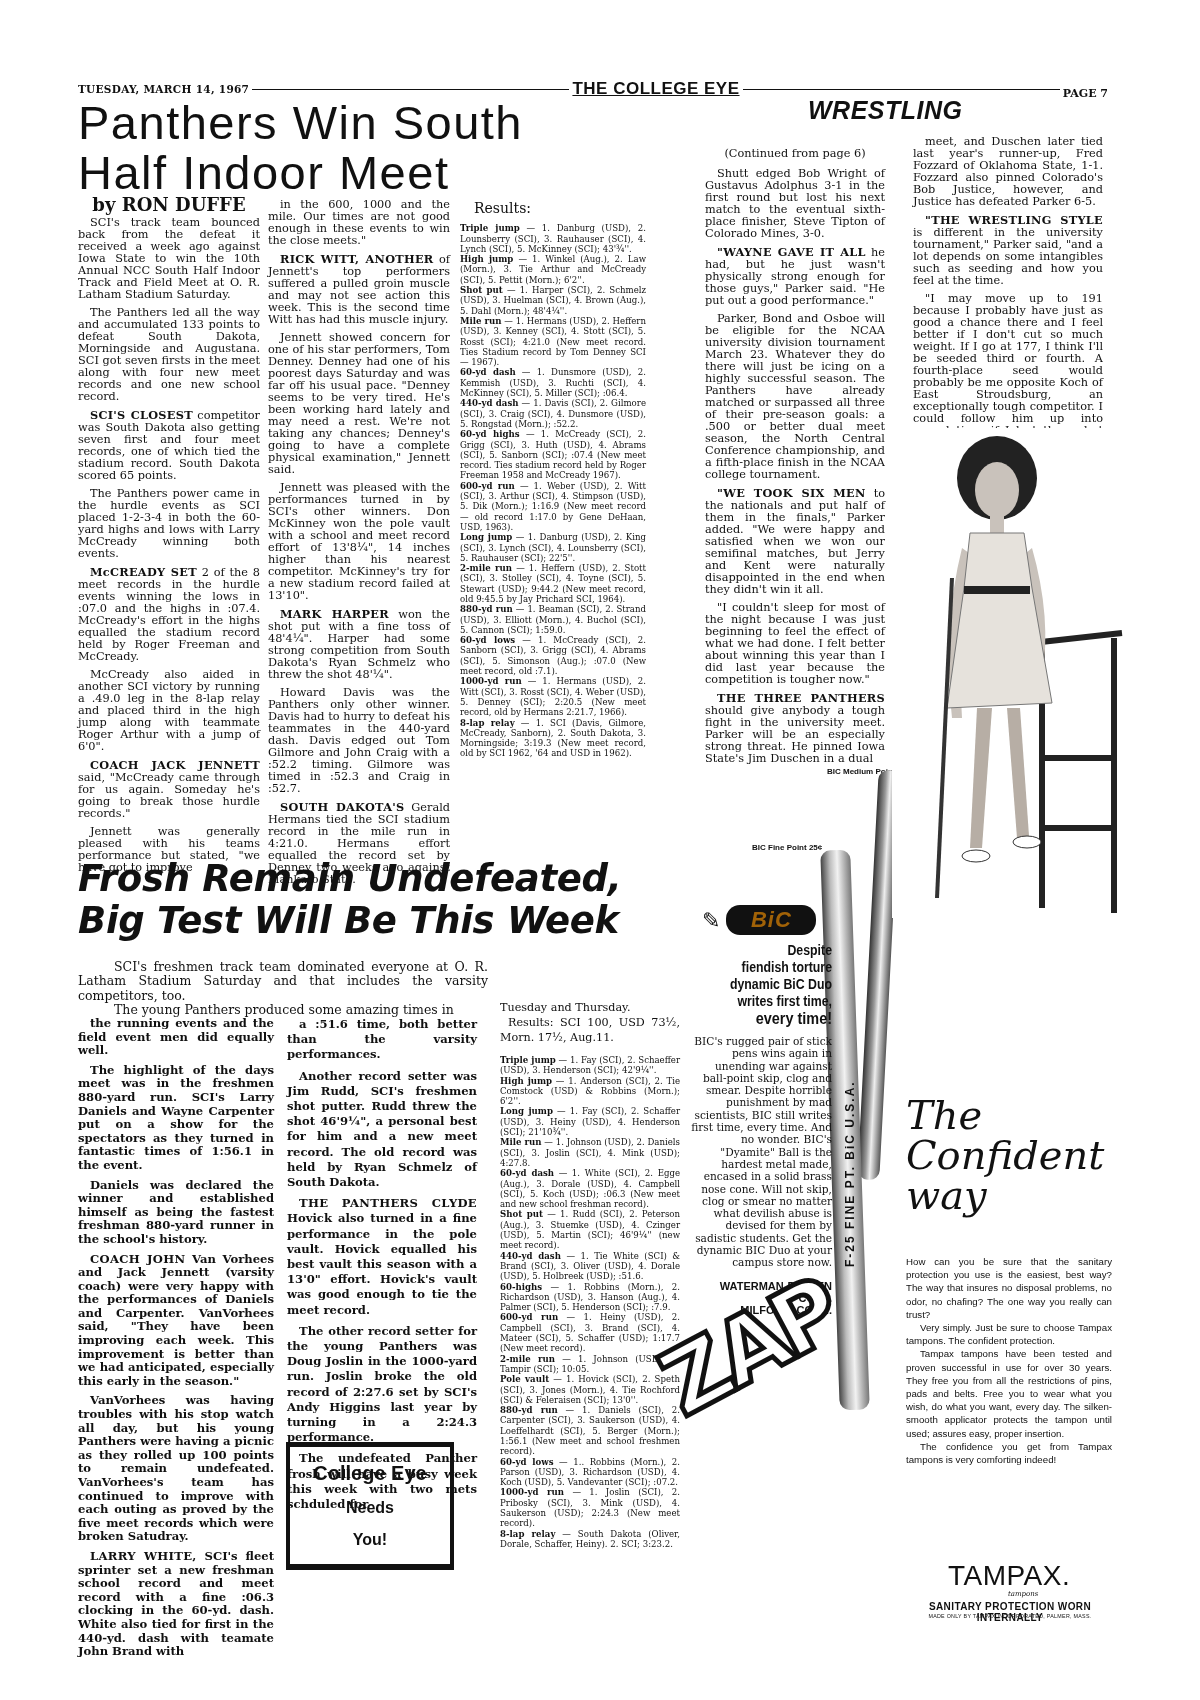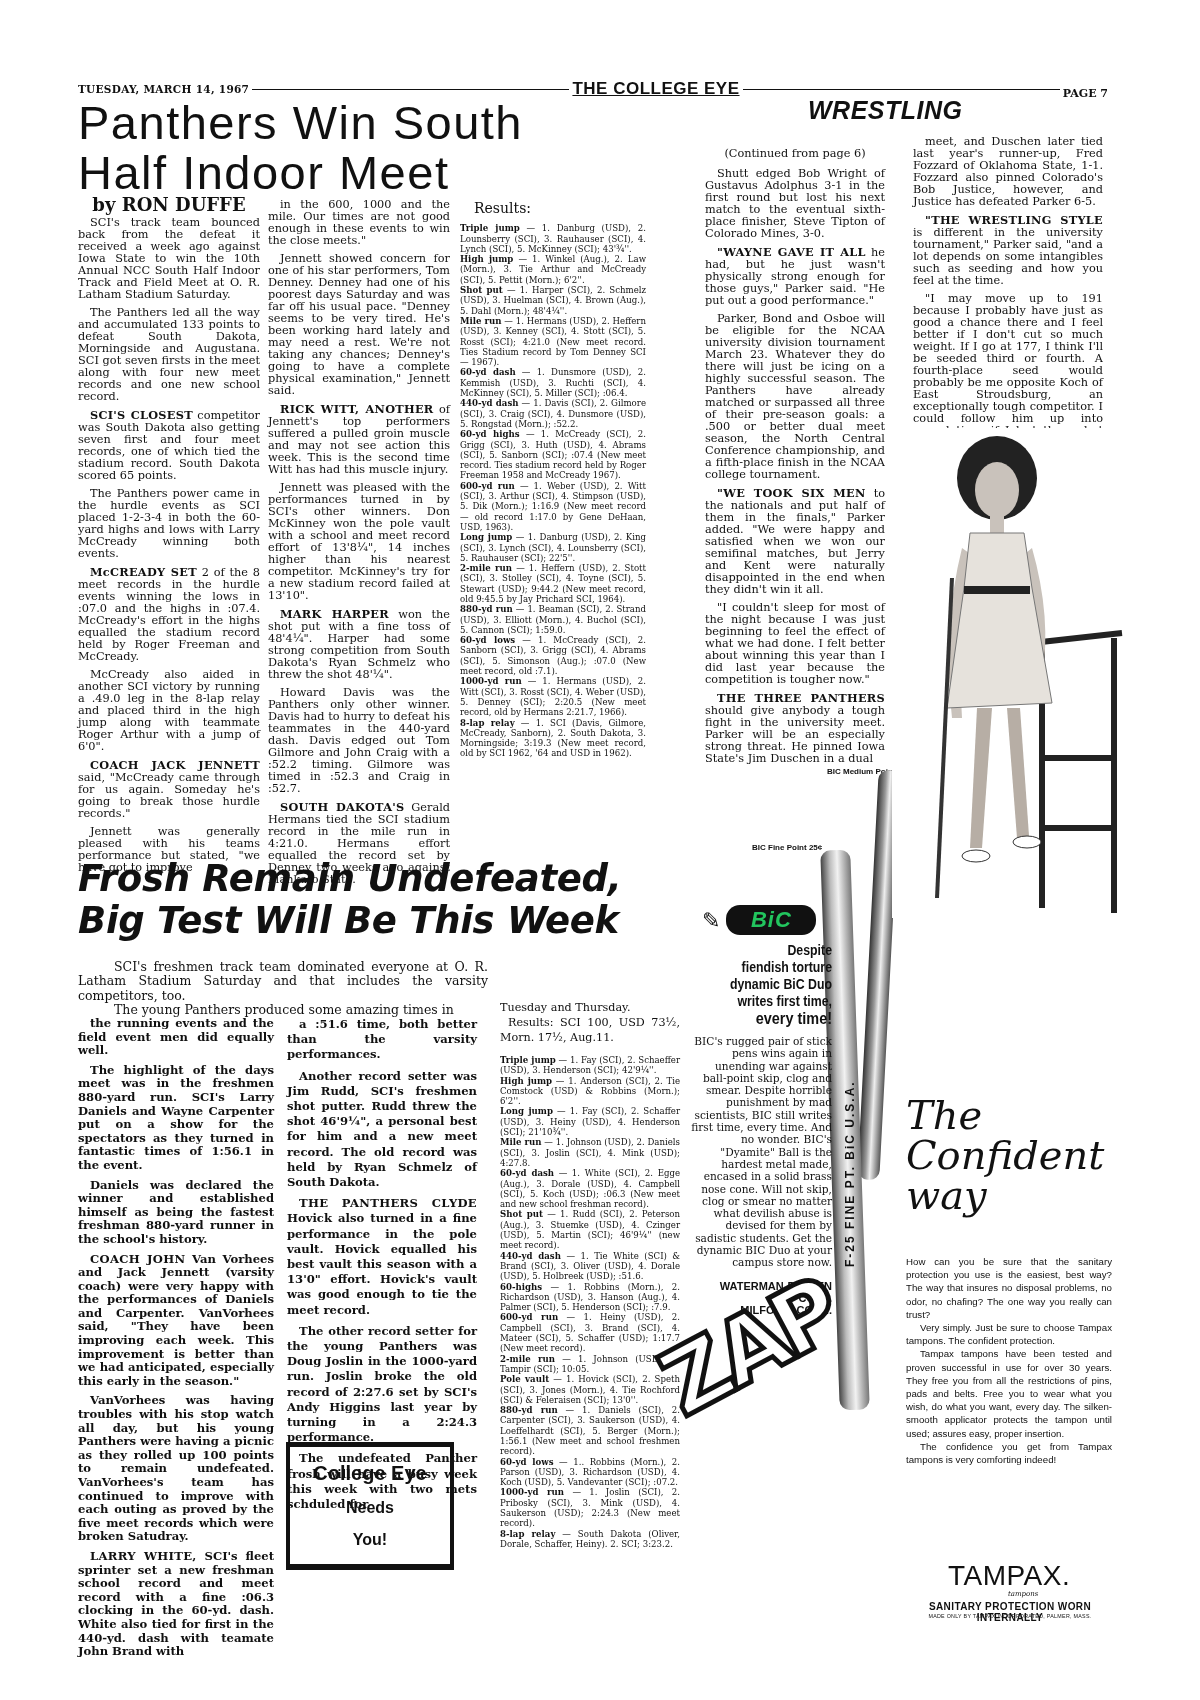--- a/index.html
+++ b/index.html
@@ -33,21 +33,21 @@
 
   .cebox { top: 1442px; left: 286px; width: 168px; height: 128px; border: 4px solid #111; border-top-width: 5px; border-bottom-width: 6px; display: flex; flex-direction: column; align-items: center; justify-content: center; font-family: "Liberation Sans", sans-serif; font-weight: bold; }
   .cebox .l1 { font-size: 20px; margin-bottom: 14px; }
   .cebox .l2 { font-size: 16px; margin-bottom: 14px; }
   .cebox .l3 { font-size: 16px; }
 
   
   .bic-price1 { top: 767px; left: 827px; font-family: "Liberation Sans", sans-serif; font-weight: bold; font-size: 8px; }
   .bic-price2 { top: 843px; left: 752px; font-family: "Liberation Sans", sans-serif; font-weight: bold; font-size: 8px; }
   .bic-logo { top: 905px; left: 702px; display: flex; align-items: center; gap: 6px; }
-  .bic-logo .mark { width: 90px; height: 30px; border-radius: 14px; background: #111; color: #22c55e; font-family: "Liberation Sans", sans-serif; font-weight: bold; font-style: italic; font-size: 22px; text-align: center; line-height: 30px; letter-spacing: 1px; }
+  .bic-logo .mark { width: 90px; height: 30px; border-radius: 14px; background: #111; color: #a16207; font-family: "Liberation Sans", sans-serif; font-weight: bold; font-style: italic; font-size: 22px; text-align: center; line-height: 30px; letter-spacing: 1px; }
   .bic-head { top: 942px; left: 680px; width: 152px; text-align: right; font-family: "Liberation Sans", sans-serif; font-weight: bold; font-size: 14.5px; line-height: 17px; transform: scaleX(.85); transform-origin: right; }
   .bic-body { top: 1035px; left: 690px; width: 142px; text-align: right; font-size: 10.6px; line-height: 12.3px; font-family: "DejaVu Serif", serif; }
   .bic-corp { top: 1280px; left: 690px; width: 142px; text-align: right; font-family: "Liberation Sans", sans-serif; font-weight: bold; font-size: 11px; line-height: 12px; }
   .pen { position: absolute; border-radius: 10px; }
   .zap { top: 1355px; left: 650px; width: 200px; height: 245px; font-family: "DejaVu Sans", sans-serif; font-weight: 900; font-size: 90px; line-height: 80px; color: #fff;
          -webkit-text-stroke: 5px #111; transform: rotate(-28deg); transform-origin: left top; letter-spacing: -6px; }
 
   
   .photo { top: 428px; left: 892px; width: 236px; height: 490px; }
   .tpx-script { top: 1095px; left: 906px; font-family: "DejaVu Serif", serif; font-style: italic; font-size: 40px; line-height: 40px; }
@@ -81,22 +81,22 @@
     <p><span>The Panthers led all the way and accumulated 133 points to defeat South Dakota, Morningside and Augustana. SCI got seven firsts in the meet along with four new meet records and one new school record.</span></p>
     <p><span class="lead">SCI'S CLOSEST</span><span> competitor was South Dakota also getting seven first and four meet records, one of which tied the stadium record. South Dakota scored 65 points.</span></p>
     <p><span>The Panthers power came in the hurdle events as SCI placed 1-2-3-4 in both the 60-yard highs and lows with Larry McCready winning both events.</span></p>
     <p><span class="lead">McCREADY SET</span><span> 2 of the 8 meet records in the hurdle events winning the lows in :07.0 and the highs in :07.4. McCready's effort in the highs equalled the stadium record held by Roger Freeman and McCready.</span></p>
     <p><span>McCready also aided in another SCI victory by running a .49.0 leg in the 8-lap relay and placed third in the high jump along with teammate Roger Arthur with a jump of 6'0".</span></p>
     <p><span class="lead">COACH JACK JENNETT</span><span> said, "McCready came through for us again. Someday he's going to break those hurdle records."</span></p>
     <p><span>Jennett was generally pleased with his teams performance but stated, "we have got to improve</span></p>
   </div>
 <div class="abs col" id="indoor-col2" style="top:199px;left:268px;width:182px;">
     <p><span>in the 600, 1000 and the mile. Our times are not good enough in these events to win the close meets."</span></p>
+    <p><span class="lead">RICK WITT, ANOTHER</span><span> of Jennett's top performers suffered a pulled groin muscle and may not see action this week. This is the second time Witt has had this muscle injury.</span></p>
     <p><span>Jennett showed concern for one of his star performers, Tom Denney. Denney had one of his poorest days Saturday and was far off his usual pace. "Denney seems to be very tired. He's been working hard lately and may need a rest. We're not taking any chances; Denney's going to have a complete physical examination," Jennett said.</span></p>
-    <p><span class="lead">RICK WITT, ANOTHER</span><span> of Jennett's top performers suffered a pulled groin muscle and may not see action this week. This is the second time Witt has had this muscle injury.</span></p>
     <p><span>Jennett was pleased with the performances turned in by SCI's other winners. Don McKinney won the pole vault with a school and meet record effort of 13'8¼", 14 inches higher than his nearest competitor. McKinney's try for a new stadium record failed at 13'10".</span></p>
     <p><span class="lead">MARK HARPER</span><span> won the shot put with a fine toss of 48'4¼". Harper had some strong competition from South Dakota's Ryan Schmelz who threw the shot 48'¼".</span></p>
     <p><span>Howard Davis was the Panthers only other winner. Davis had to hurry to defeat his teammates in the 440-yard dash. Davis edged out Tom Gilmore and John Craig with a :52.2 timing. Gilmore was timed in :52.3 and Craig in :52.7.</span></p>
     <p><span class="lead">SOUTH DAKOTA'S</span><span> Gerald Hermans tied the SCI stadium record in the mile run in 4:21.0. Hermans effort equalled the record set by Denney two weeks ago against Mankato State.</span></p>
   </div>
 <div class="abs results" id="indoor-results" style="top:203px;left:460px;width:186px;">
   <p class="rh">Results:</p>
 <p><b>Triple jump</b><span> — 1. Danburg (USD), 2. Lounsberry (SCI), 3. Rauhauser (SCI), 4. Lynch (SCI), 5. McKinney (SCI); 43'¾''.</span></p>
     <p><b>High jump</b><span> — 1. Winkel (Aug.), 2. Law (Morn.), 3. Tie Arthur and McCready (SCI), 5. Pettit (Morn.); 6'2''.</span></p>
     <p><b>Shot put</b><span> — 1. Harper (SCI), 2. Schmelz (USD), 3. Huelman (SCI), 4. Brown (Aug.), 5. Dahl (Morn.); 48'4¼''.</span></p>

